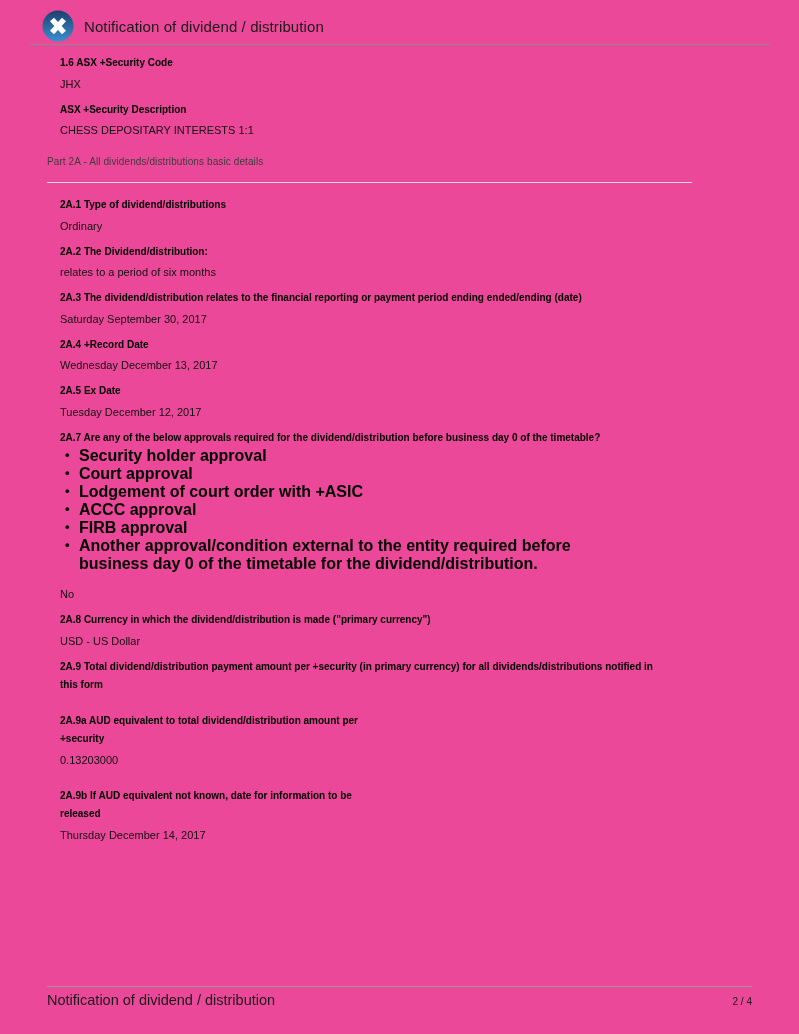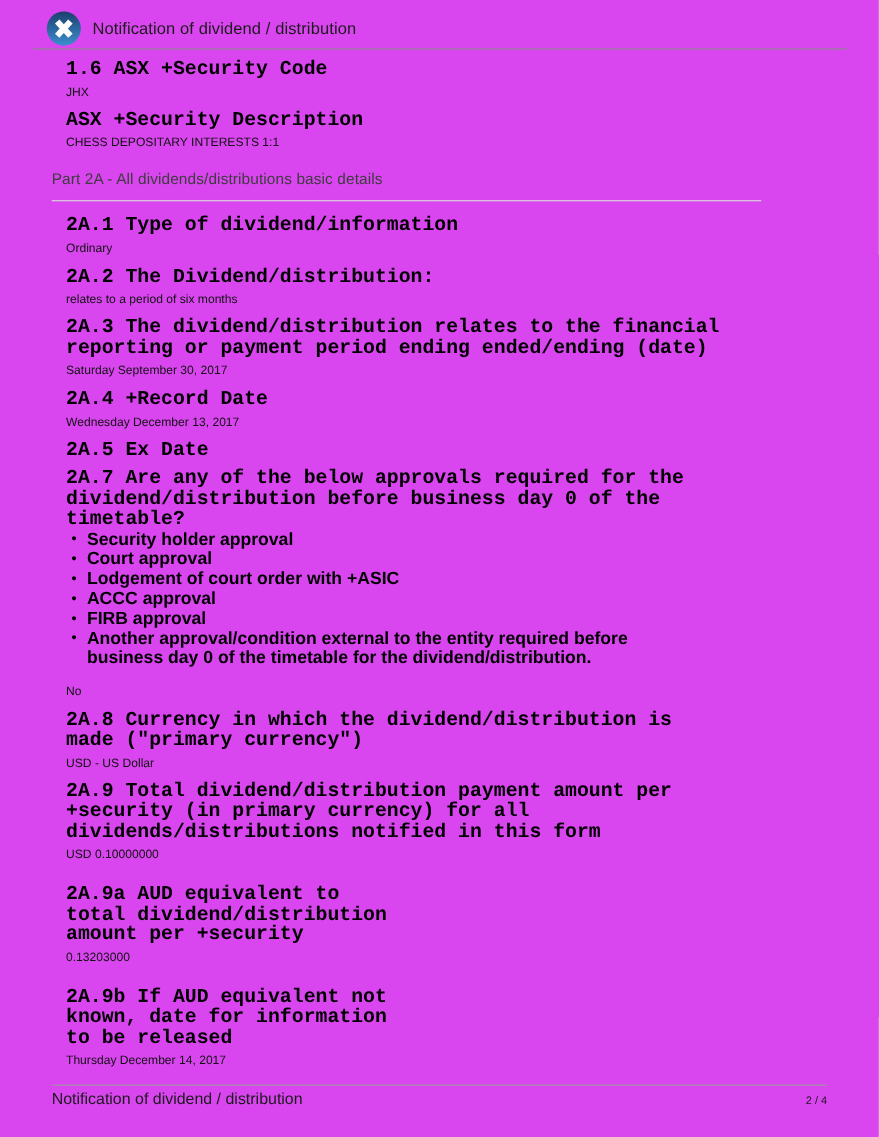--- a/index.html
+++ b/index.html
@@ -2,21 +2,21 @@
 <html><head>
 <meta charset="utf-8">
 <style>
   * { margin: 0; padding: 0; box-sizing: border-box; }
   html, body { background: #ffffff; }
   body { font-family: "Liberation Sans", sans-serif; color: #000; }
   .page {
     position: relative;
     width: 799px;
     height: 1034px;
-    background: #d946ef;
+    background: #ec4899;
     overflow: hidden;
   }
 
   
   .hdr {
     display: flex;
     align-items: center;
     padding: 10px 0 0 42px;
     height: 42px;
   }
@@ -32,26 +32,25 @@
     border: none;
     border-top: 1px solid #8a8a8a;
     margin: 2px 29px 0 30px;
   }
 
   
   main { padding: 9px 40px 0 60px; }
 
   .field { margin-bottom: 7px; }
   .field-label {
-    font-size: 18px;
+    font-size: 10px;
     font-weight: 700;
     line-height: 18.5px;
     max-width: 600px;
     color: #000;
-    font-family: Liberation Mono, monospace;
   }
   .field-value {
     font-size: 11px;
     font-weight: 400;
     line-height: 20px;
     margin-top: 1px;
     color: #111;
   }
   .field-bullets {
     list-style: none;
@@ -71,21 +70,21 @@
     position: absolute;
     left: 5px;
     top: -1px;
     font-size: 13px;
   }
   .field-value.standalone { margin-top: 11px; }
 
   
   .part-heading {
     margin: 14px 0 12px -13px;
-    font-size: 14px;
+    font-size: 10px;
     font-weight: 400;
     line-height: 16px;
     color: #3d3d3d;
     letter-spacing: 0.1px;
   }
   .part-rule {
     border: none;
     border-top: 1px solid #dcdcdc;
     width: 645px;
     margin: 7px 0 13px -13px;
@@ -149,21 +148,21 @@
 
     <div class="field-value">CHESS DEPOSITARY INTERESTS 1:1</div>
   </div>
 </div>
 
     <h2 class="part-heading">Part 2A - All dividends/distributions basic details</h2>
     <hr class="part-rule">
 
     <div id="part2a-fields" class="fields">
   <div class="field">
-    <div class="field-label">2A.1 Type of dividend/information</div>
+    <div class="field-label">2A.1 Type of dividend/distributions</div>
 
     <div class="field-value">Ordinary</div>
   </div>
 
   <div class="field">
     <div class="field-label">2A.2 The Dividend/distribution:</div>
 
     <div class="field-value">relates to a period of six months</div>
   </div>
 
@@ -175,20 +174,21 @@
 
   <div class="field">
     <div class="field-label">2A.4 +Record Date</div>
 
     <div class="field-value">Wednesday December 13, 2017</div>
   </div>
 
   <div class="field">
     <div class="field-label">2A.5 Ex Date</div>
 
+    <div class="field-value">Tuesday December 12, 2017</div>
   </div>
 
 
   <div class="field">
     <div class="field-label">2A.7 Are any of the below approvals required for the dividend/distribution before business day 0 of the timetable?</div>
     <ul class="field-bullets">
             <li>Security holder approval</li>
             <li>Court approval</li>
             <li>Lodgement of court order with +ASIC</li>
             <li>ACCC approval</li>
@@ -200,21 +200,20 @@
 
   <div class="field">
     <div class="field-label">2A.8 Currency in which the dividend/distribution is made ("primary currency")</div>
 
     <div class="field-value">USD - US Dollar</div>
   </div>
 
   <div class="field">
     <div class="field-label">2A.9 Total dividend/distribution payment amount per +security (in primary currency) for all dividends/distributions notified in this form</div>
 
-    <div class="field-value">USD 0.10000000</div>
   </div>
 
   <div class="field">
     <div class="field-label">2A.9a AUD equivalent to total dividend/distribution amount per +security</div>
 
     <div class="field-value">0.13203000</div>
   </div>
 
   <div class="field">
     <div class="field-label">2A.9b If AUD equivalent not known, date for information to be released</div>

